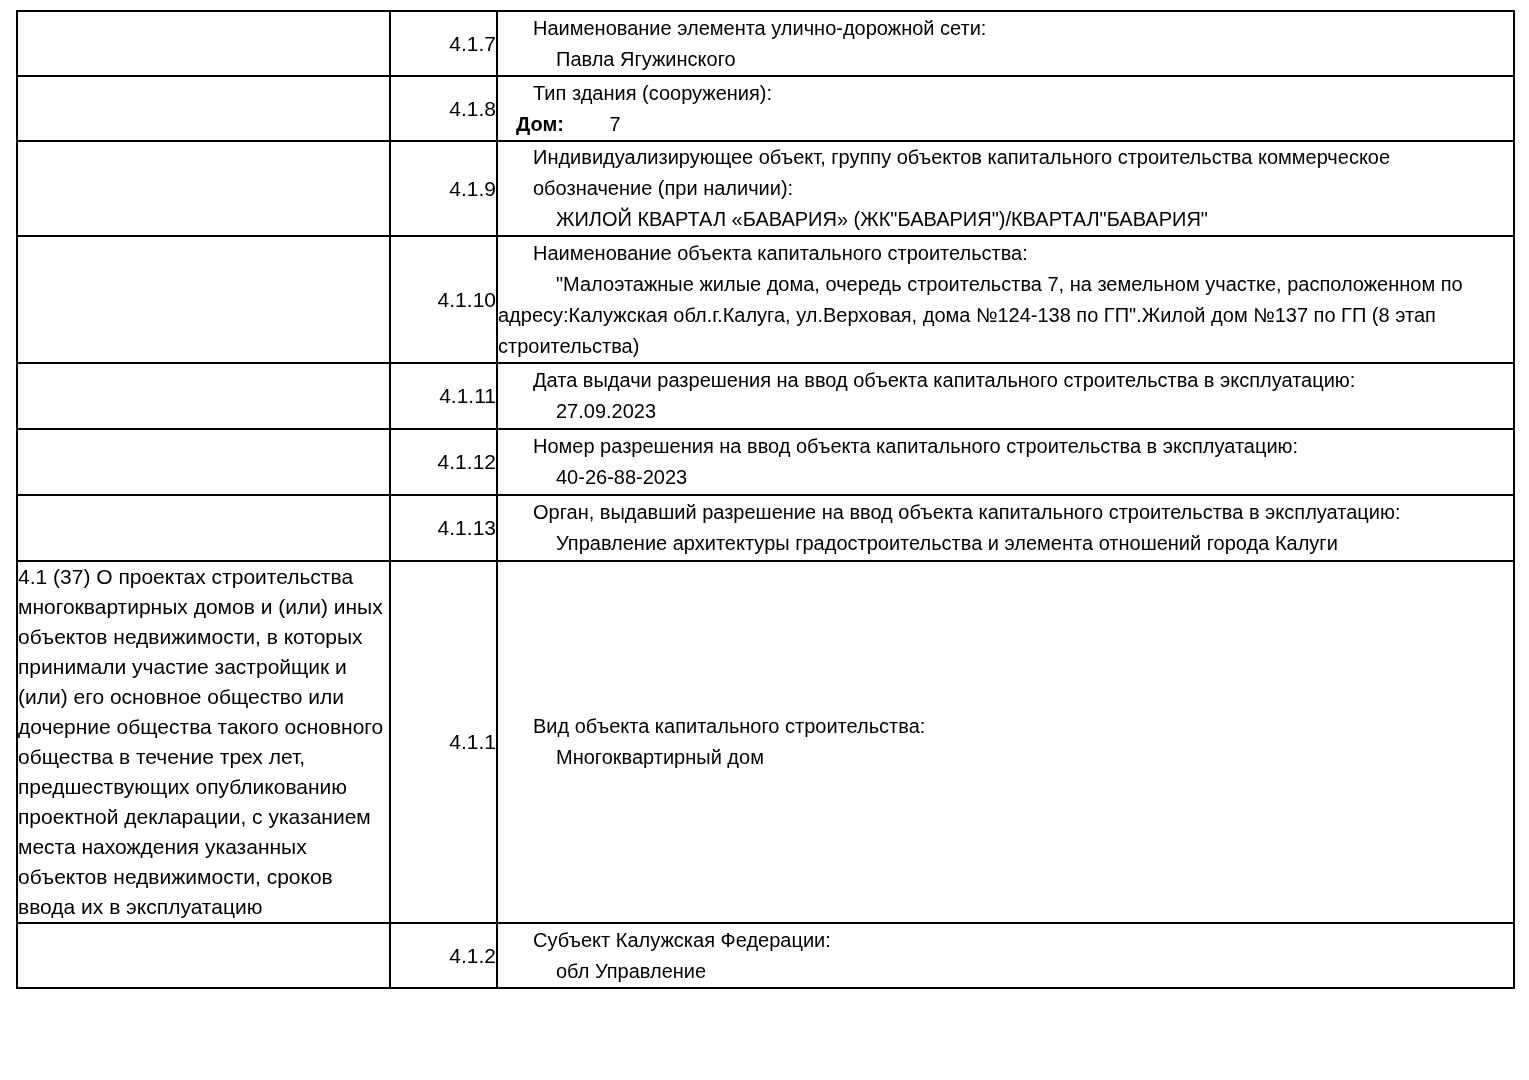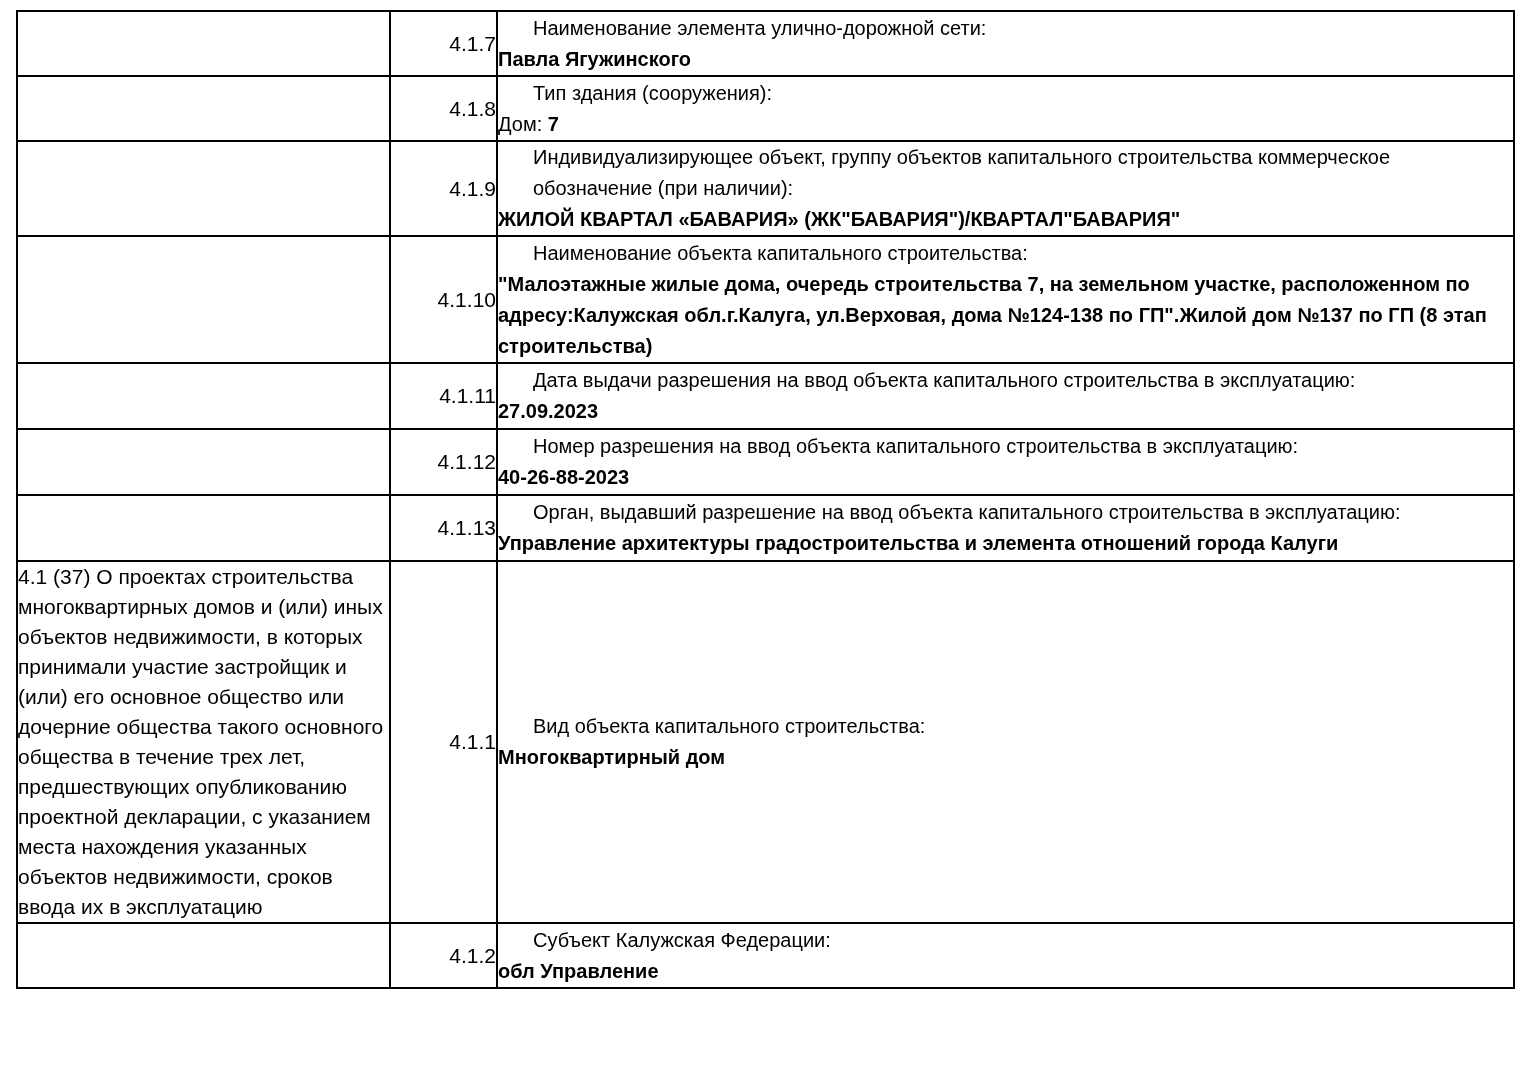--- a/index.html
+++ b/index.html
@@ -52,22 +52,22 @@
     padding: 2px 6px 2px 7px;
     vertical-align: middle;
   }
   td.section-cell {
     font-size: 21px;
     line-height: 30px;
     padding: 3px 8px 2px 5px;
     vertical-align: top;
   }
   .field-label { font-weight: normal; padding-left: 35px; }
-  .value-text  { font-weight: bold; }
-  .value-prefix{ font-weight: normal; }
+  .value-text  { font-weight: normal; margin-left: 40px; }
+  .value-prefix{ font-weight: bold; margin-left: 18px; }
 </style>
 </head>
 <body>
 
 <div class="page">
   <table class="decl">
     <colgroup>
       <col class="c-left">
       <col class="c-num">
       <col class="c-main">

